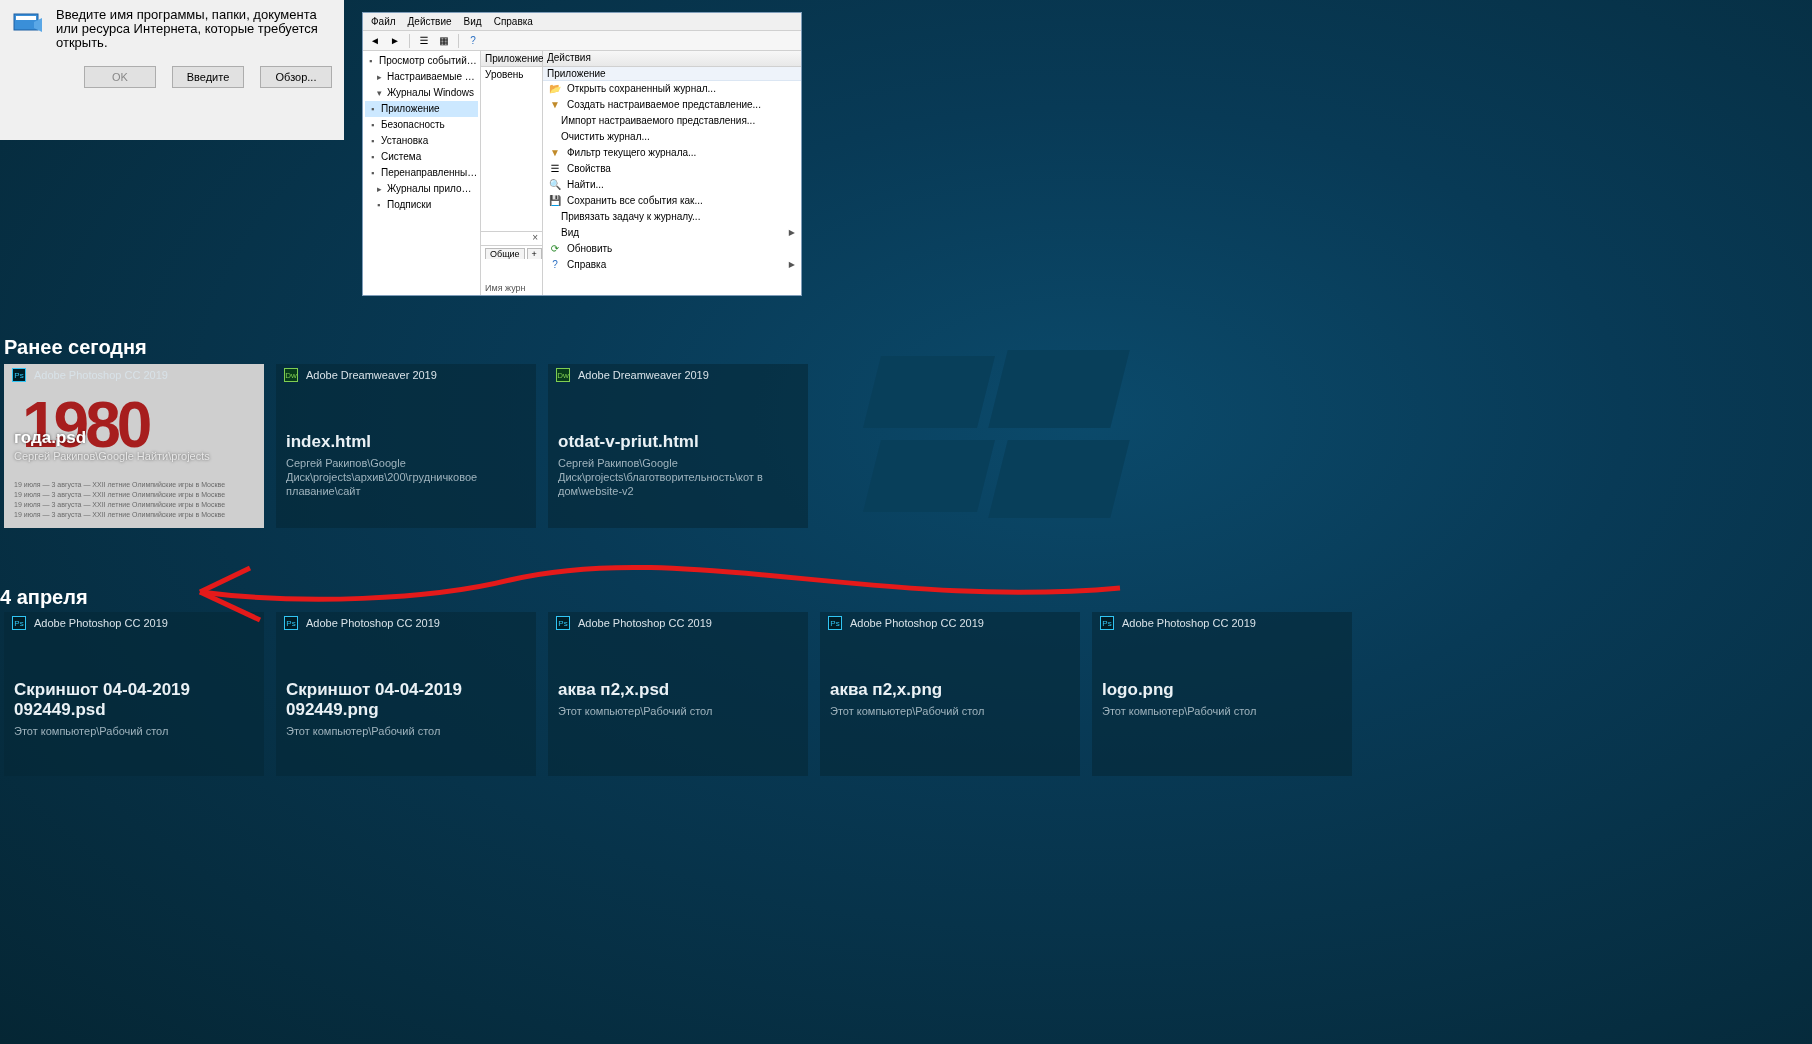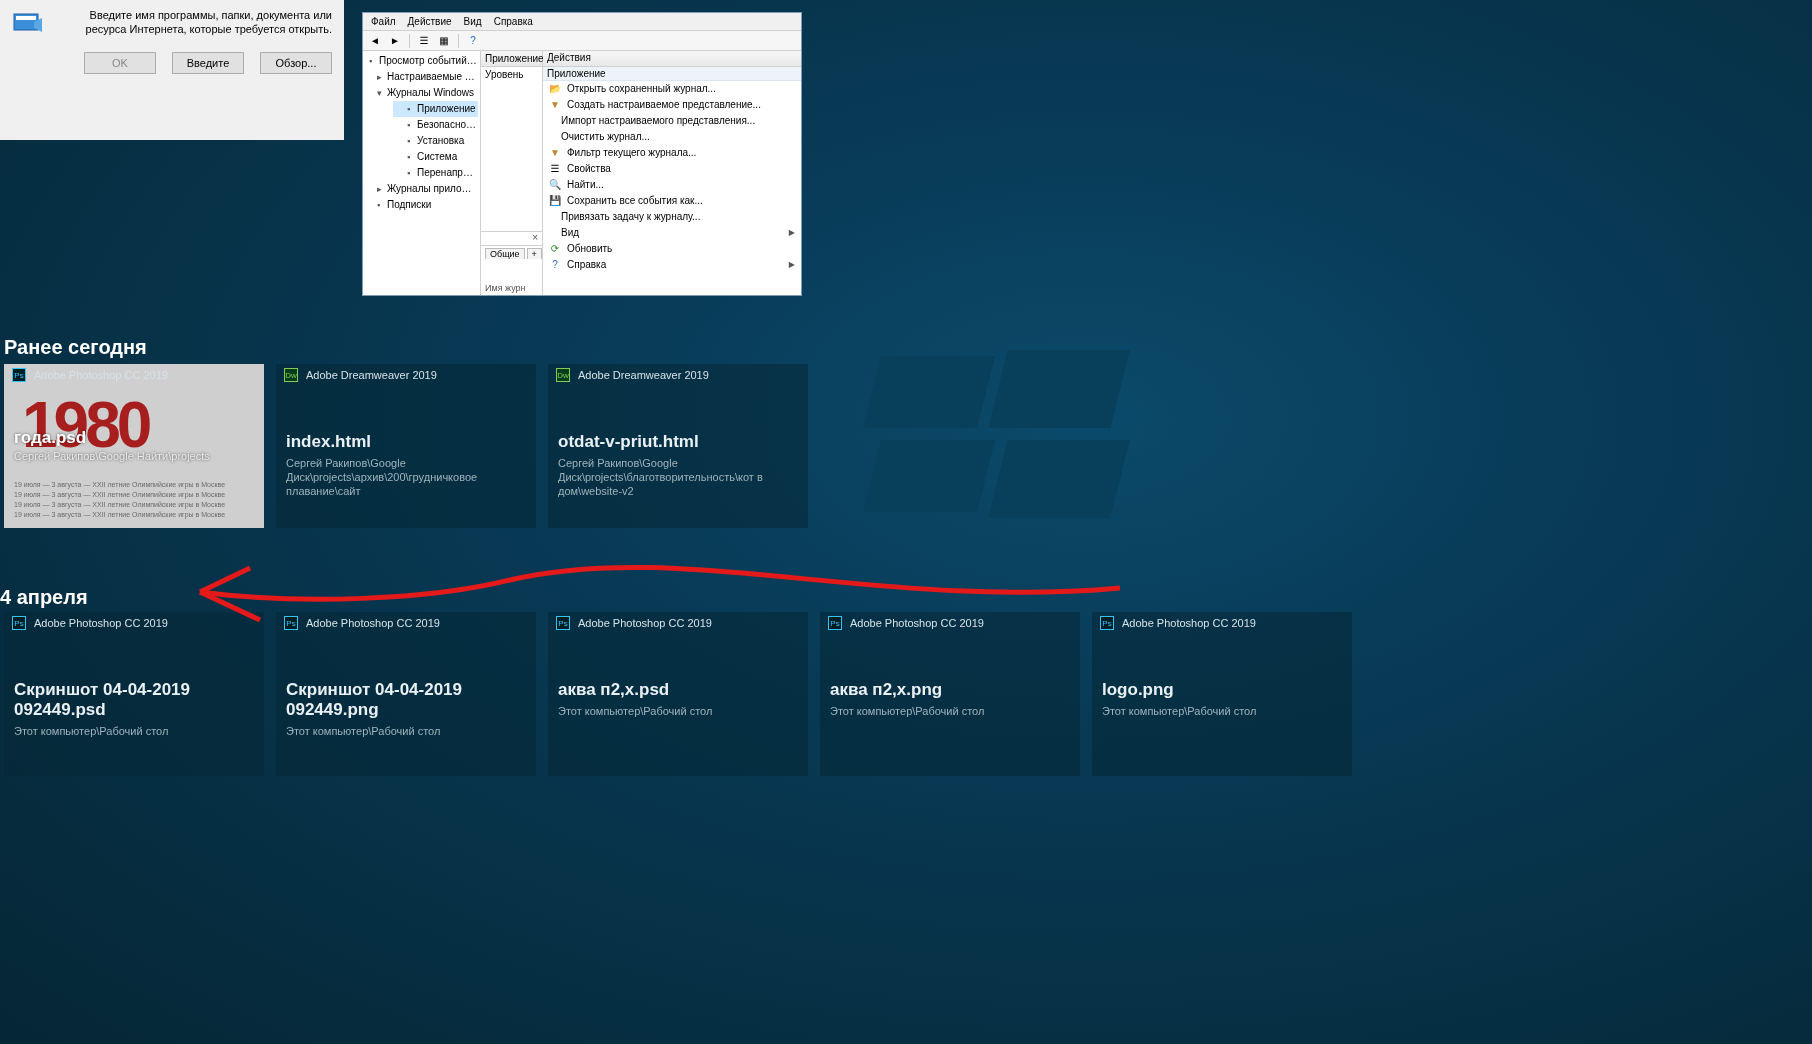--- a/index.html
+++ b/index.html
@@ -11,21 +11,21 @@
 }
 
 
 .run-dialog {
   position: absolute; left: 0; top: 0; width: 344px; height: 140px;
   background: #f0f0f0; color: #000; font-size: 11px;
 }
 .run-body { display: flex; padding: 8px 12px 0 12px; gap: 12px; align-items: flex-start; }
 .run-icon { width: 32px; height: 28px; flex-shrink: 0; position: relative; }
 .run-icon svg { width: 32px; height: 28px; }
-.run-text { font-size: 11px; line-height: 14px; text-align: right; }
+.run-text { font-size: 13px; line-height: 14px; }
 .run-input-row { display: flex; align-items: center; padding: 12px 12px 0 12px; gap: 10px; }
 .run-label { font-size: 11px; }
 .run-combo { flex: 1; height: 20px; border: 1px solid #7a7a7a; background: #fff; position: relative; }
 .run-combo::after { content: "▾"; position: absolute; right: 4px; top: 2px; font-size: 10px; color: #555; }
 .run-buttons { display: flex; justify-content: flex-end; gap: 16px; padding: 16px 12px 10px 0; }
 .run-btn { width: 72px; height: 22px; border: 1px solid #adadad; background: #e1e1e1; font-size: 11px; cursor: pointer; }
 .run-btn.disabled { color: #888; }
 
 
 .ev-window {
@@ -35,21 +35,21 @@
 }
 .ev-menu { height: 18px; background: #f0f0f0; border-bottom: 1px solid #d0d0d0; display: flex; gap: 12px; padding: 0 8px; align-items: center; font-size: 10px; }
 .ev-toolbar { height: 20px; background: #f6f6f6; border-bottom: 1px solid #d0d0d0; display: flex; align-items: center; padding: 0 4px; gap: 4px; }
 .ev-tb-icon { width: 16px; height: 16px; display: flex; align-items: center; justify-content: center; font-size: 10px; }
 .ev-tb-sep { width: 1px; height: 14px; background: #ccc; margin: 0 2px; }
 .ev-main { flex: 1; display: flex; overflow: hidden; }
 .ev-tree { width: 118px; background: #fff; border-right: 1px solid #d0d0d0; padding: 2px; font-size: 10px; overflow: hidden; }
 .ev-tree-item { padding: 1px 0 1px 4px; white-space: nowrap; overflow: hidden; text-overflow: ellipsis; line-height: 13px; }
 .ev-tree-icon { display: inline-block; width: 10px; font-size: 9px; color: #555; }
 .ev-tree-indent1 { padding-left: 12px; }
-.ev-tree-indent2 { padding-left: 14px; margin-left: 28px; }
+.ev-tree-indent2 { padding-left: 6px; }
 .ev-tree-sel { background: #cce8ff; }
 .ev-center { width: 62px; display: flex; flex-direction: column; border-right: 1px solid #d0d0d0; }
 .ev-center-hdr { height: 16px; background: linear-gradient(#f7f7f7,#e8e8e8); border-bottom: 1px solid #d0d0d0; font-size: 10px; padding: 1px 4px; display: flex; justify-content: space-between; align-items: center; }
 .ev-center-body { flex: 1; background: #fff; font-size: 10px; padding: 2px 4px; }
 .ev-center-sub { border-top: 1px solid #d0d0d0; font-size: 10px; padding: 2px 4px; }
 .ev-center-tabs { display: flex; gap: 2px; }
 .ev-center-tab { border: 1px solid #bbb; border-bottom: none; padding: 0 4px; font-size: 9px; background: #f4f4f4; }
 .ev-center-noev { color: #555; font-size: 9px; margin-top: 24px; }
 .ev-actions { flex: 1; background: #fff; display: flex; flex-direction: column; }
 .ev-actions-hdr { height: 16px; background: linear-gradient(#f7f7f7,#e8e8e8); border-bottom: 1px solid #d0d0d0; font-size: 10px; padding: 1px 4px; }

